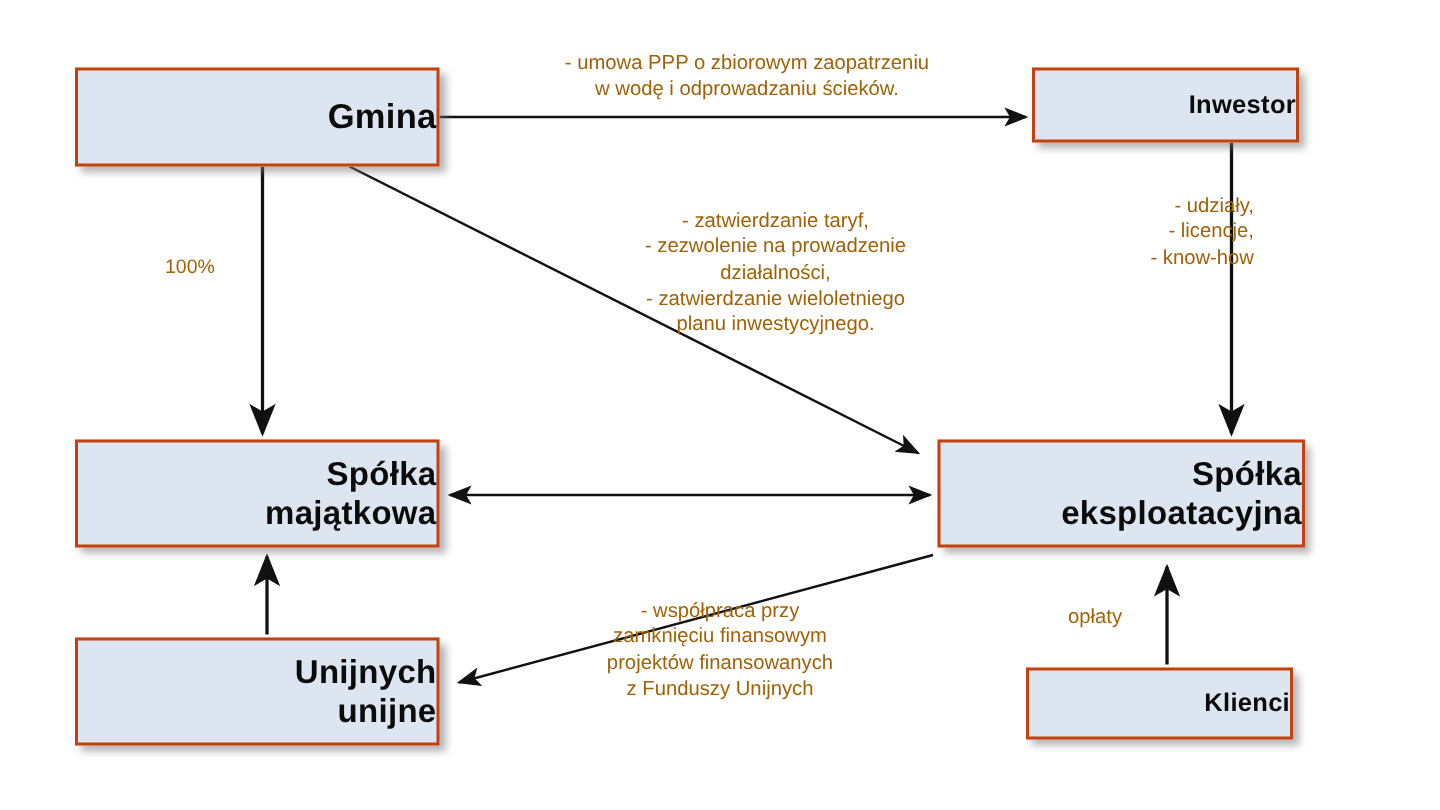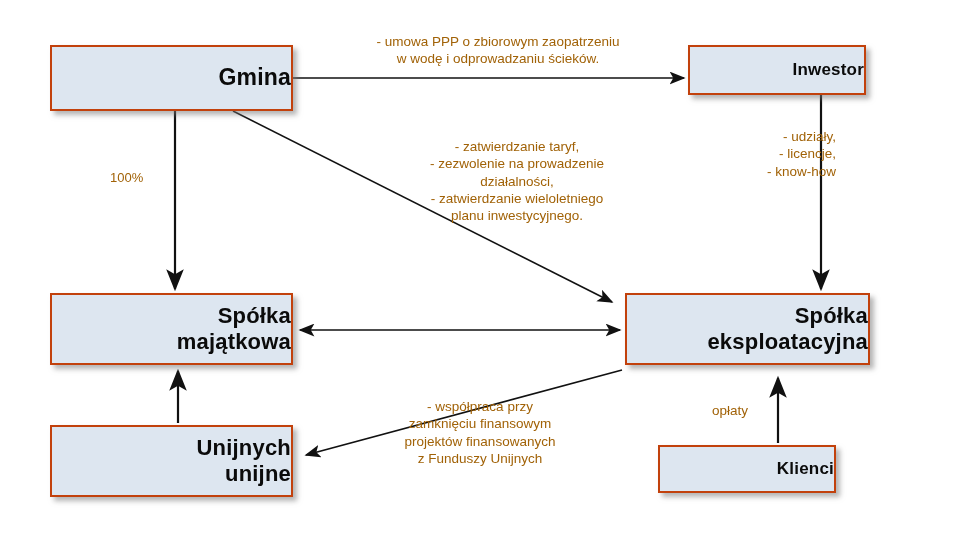--- a/index.html
+++ b/index.html
@@ -41,21 +41,21 @@
     display: block;
     width: 100%;
     white-space: pre-line;
     line-height: 1.18;
   }
   .n-gmina      { left: 50px;  top: 45px;  width: 243px; height: 66px; font-size: 23px; }
   .n-inwestor   { left: 688px; top: 45px;  width: 178px; height: 50px; font-size: 17px; }
   .n-majatkowa  { left: 50px;  top: 293px; width: 243px; height: 72px; font-size: 22px; }
   .n-eksploat   { left: 625px; top: 293px; width: 245px; height: 72px; font-size: 22px; }
   .n-fundusze   { left: 50px;  top: 425px; width: 243px; height: 72px; font-size: 22px; }
-  .n-klienci    { left: 658px; top: 445px; width: 178px; height: 48px; font-size: 17px; }
+  .n-klienci    { left: 684px; top: 445px; width: 178px; height: 48px; font-size: 17px; }
 
   .edge-label {
     position: absolute;
     color: #a16207;
     font-size: 13.5px;
     line-height: 1.28;
     white-space: pre-line;
     z-index: 4;
   }
   .lbl-ppp       { left: 312px; top: 33px;  width: 372px; text-align: center; }

